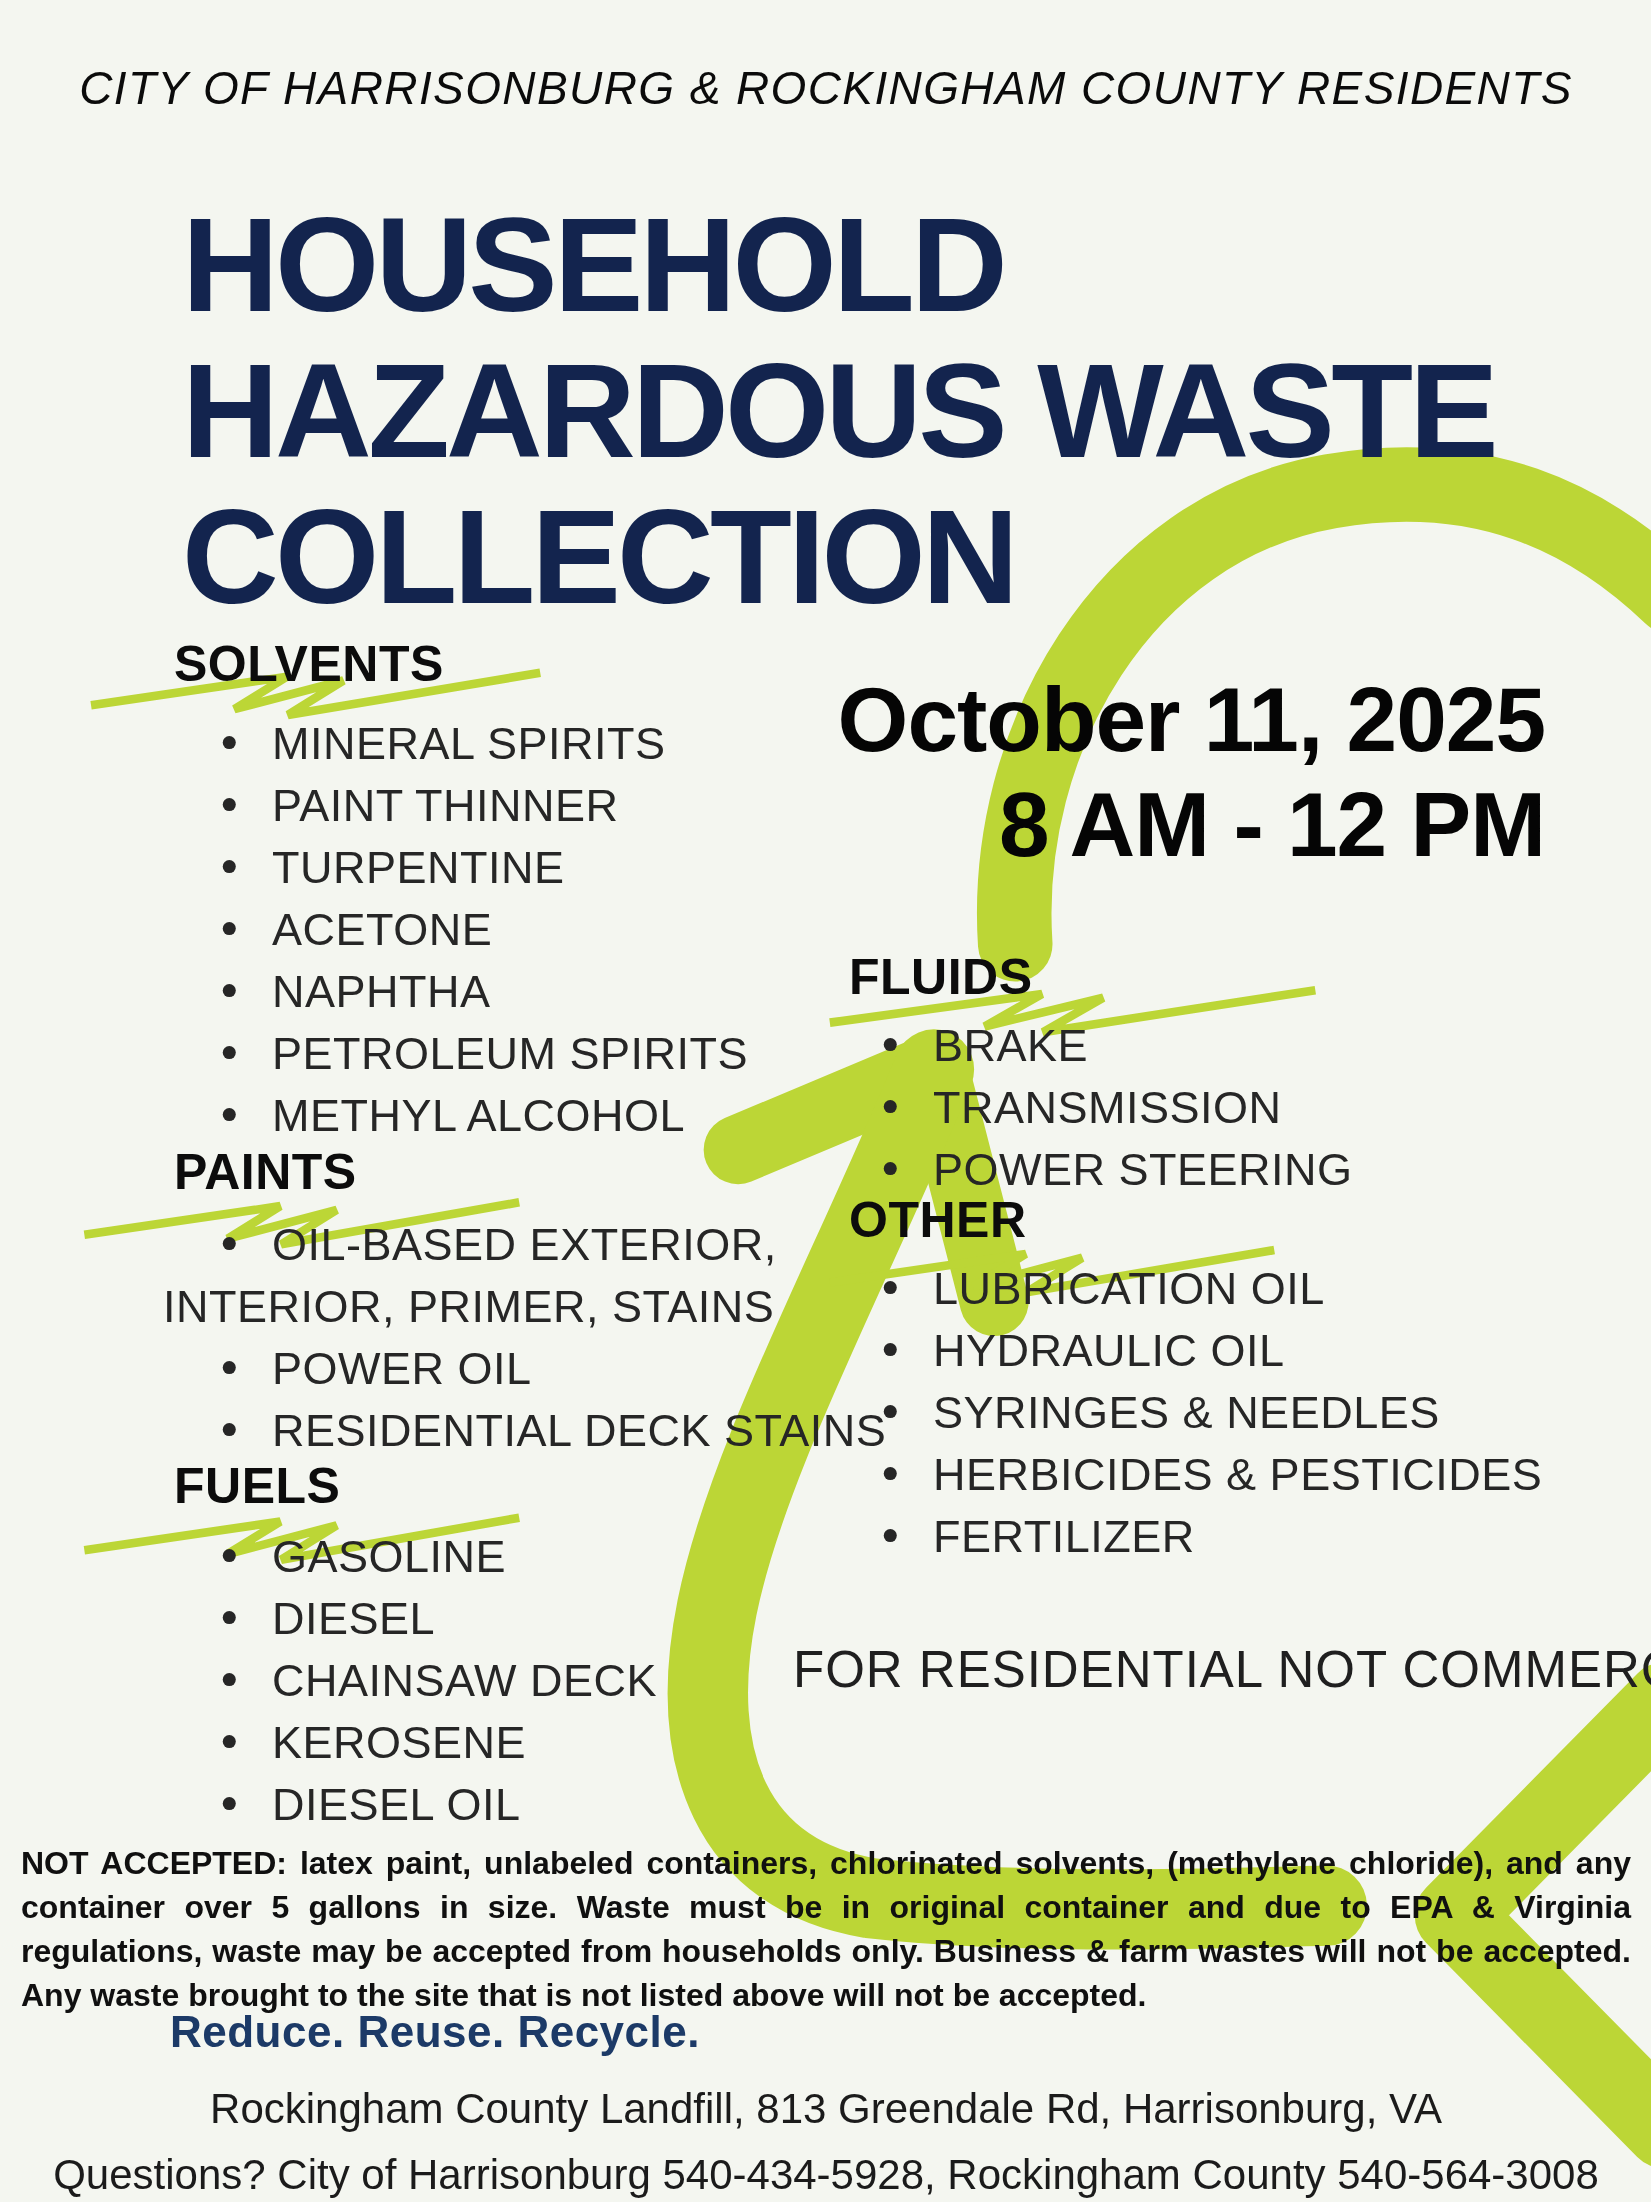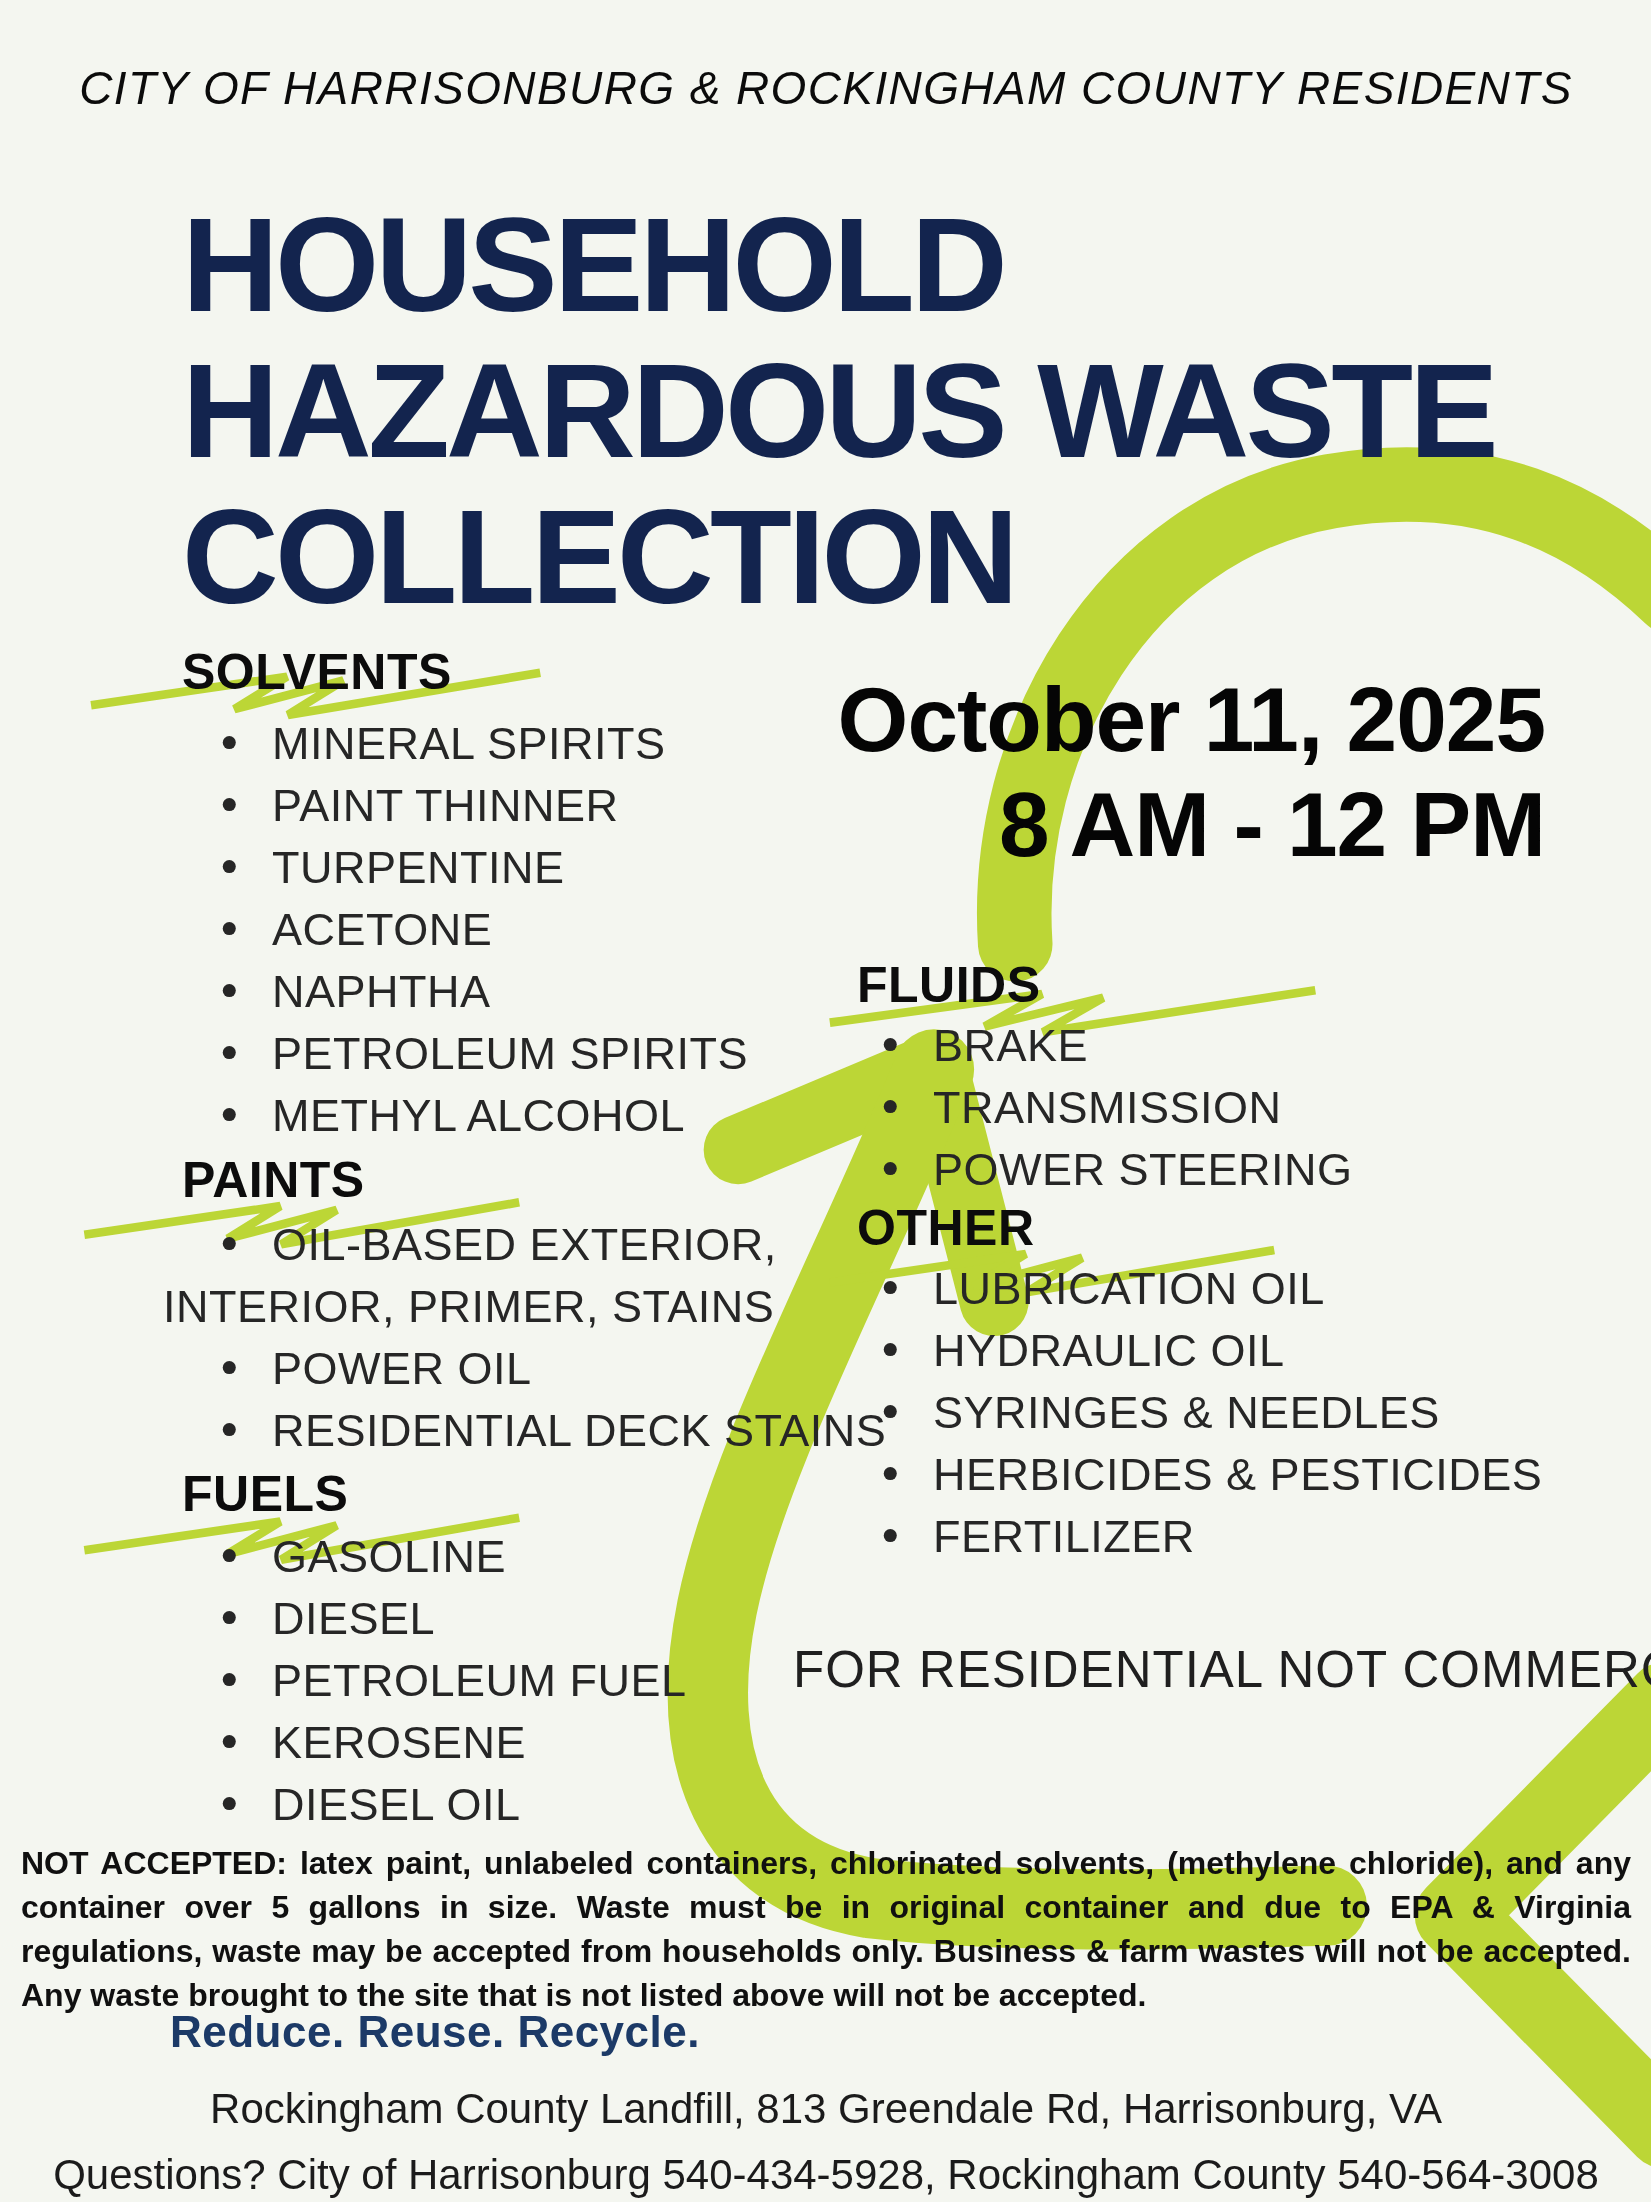--- a/index.html
+++ b/index.html
@@ -19,21 +19,21 @@
     top:184px;left:174px;margin:8px;
     font-size:134px;font-weight:700;line-height:146px;letter-spacing:-3.8px;
     color:#13244e;
   }
   .event{
     top:667px;right:107px;text-align:right;
     font-size:91px;font-weight:700;line-height:105px;letter-spacing:-1px;color:#050505;
   }
 
   .cat-heading{
-    position:absolute;z-index:2;margin:8px;
+    position:absolute;z-index:2;margin:0;
     font-size:50px;font-weight:700;color:#0c0c0c;letter-spacing:0.5px;
   }
   .h-solvents{left:174px;top:635px;}
   .h-paints  {left:174px;top:1143px;}
   .h-fuels   {left:174px;top:1457px;}
   .h-fluids  {left:849px;top:948px;}
   .h-other   {left:849px;top:1191px;}
 
   .list{
     position:absolute;z-index:2;margin:0;padding:0;list-style:none;
@@ -127,21 +127,21 @@
   <ul class="list l-paints">
     <li>OIL-BASED EXTERIOR, INTERIOR, PRIMER, STAINS</li>
     <li>POWER OIL</li>
     <li>RESIDENTIAL DECK STAINS</li>
   </ul>
 
   <h2 class="cat-heading h-fuels">FUELS</h2>
   <ul class="list l-fuels">
     <li>GASOLINE</li>
     <li>DIESEL</li>
-    <li>PETROLEUM FUEL</li>
+    <li>CHAINSAW DECK</li>
     <li>KEROSENE</li>
     <li>DIESEL OIL</li>
   </ul>
 
   <h2 class="cat-heading h-fluids">FLUIDS</h2>
   <ul class="list l-fluids">
     <li>BRAKE</li>
     <li>TRANSMISSION</li>
     <li>POWER STEERING</li>
   </ul>

